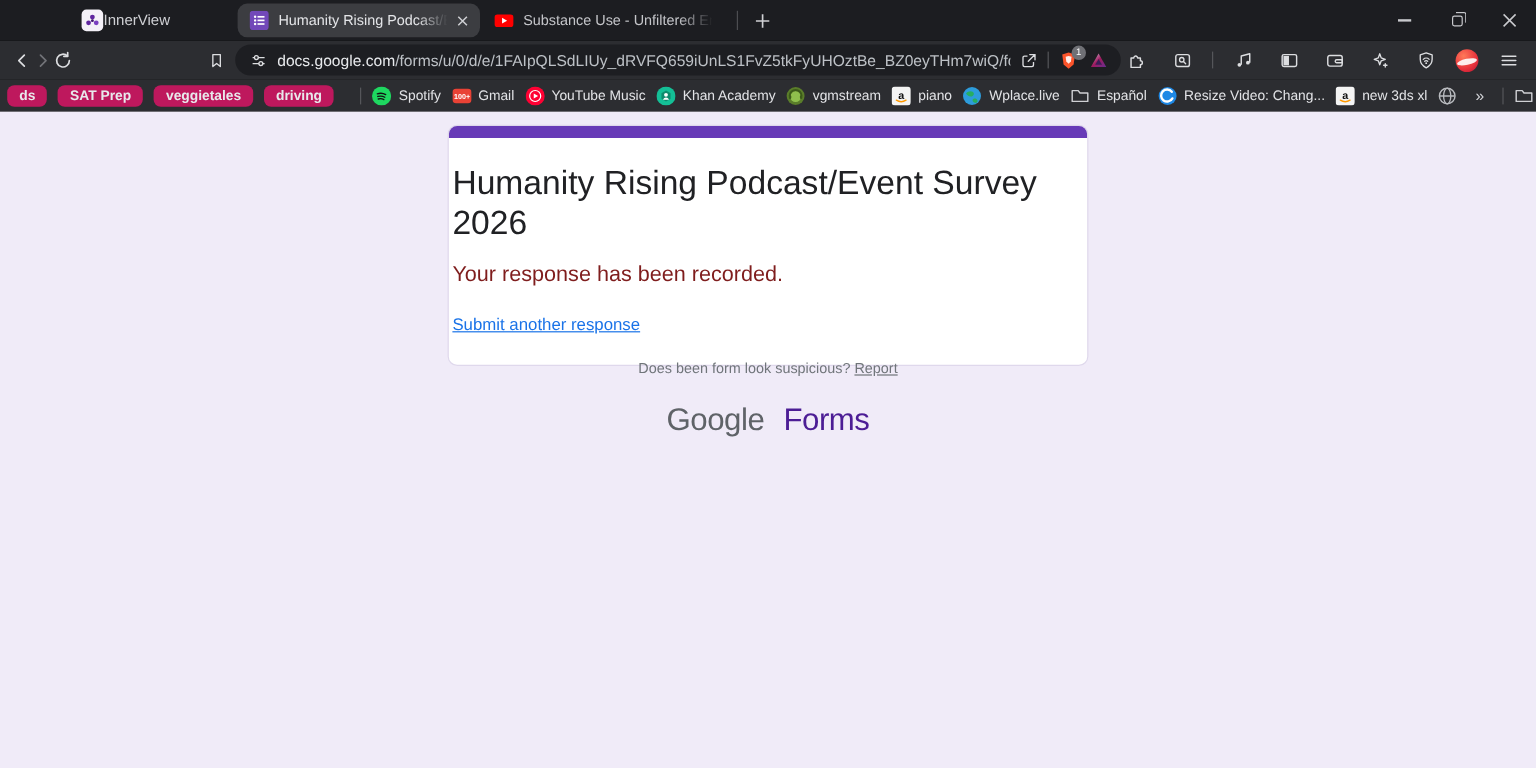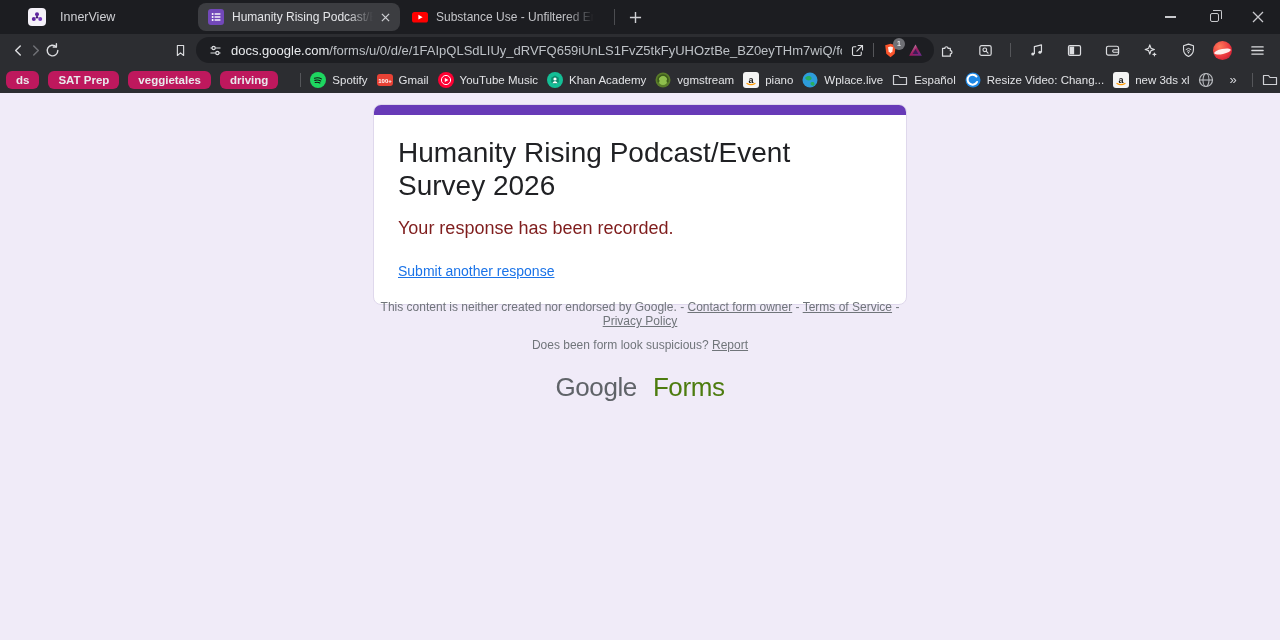--- a/index.html
+++ b/index.html
@@ -2,21 +2,21 @@
 <html><head>
 <meta charset="utf-8">
 <style>
   * { margin:0; padding:0; box-sizing:border-box; }
   html,body { width:1280px; height:640px; overflow:hidden; background:#000; }
   body { font-family:"Liberation Sans", sans-serif; }
   .window { width:1280px; height:640px; display:flex; flex-direction:column; }
 
   
   .titlebar { position:relative; height:34px; background:#1c1d21; display:flex; align-items:center; flex-shrink:0; }
-  .app-brand { display:flex; align-items:center; gap:14px; padding-left:28px; width:198px; }
+  .app-brand { display:flex; align-items:center; gap:0; padding-left:12px; width:198px;justify-content:center; }
   .innerview-badge { width:18px; height:18px; border-radius:4px; background:#f4f1f8; display:flex; align-items:center; justify-content:center; }
   .app-title { font-size:12.5px; color:#cfd0d4; }
   .tabstrip { display:flex; align-items:center; height:34px; gap:2px; }
   .tab { display:flex; align-items:center; gap:8px; height:28px; padding:0 10px; border-radius:8px; max-width:202px; }
   .tab.active { background:#3c3d41; width:202px; }
   .tab-label { font-size:12px; color:#e4e5e8; white-space:nowrap; overflow:hidden; flex:1;
                -webkit-mask-image:linear-gradient(90deg,#000 82%,transparent); mask-image:linear-gradient(90deg,#000 82%,transparent); }
   .tab.inactive .tab-label { color:#c4c5c9; max-width:168px; }
   .tab-close { color:#cfd0d4; display:flex; align-items:center; }
   .tab-divider { width:1px; height:16px; background:#4c4d51; margin:0 8px; }
@@ -48,32 +48,32 @@
   .bm-chip { background:#be185d; border-radius:6px; padding:3px 10px; font-size:11.5px; font-weight:700; color:#e8e9ec; white-space:nowrap; flex-shrink:0; cursor:pointer; }
   .bm-item { display:flex; align-items:center; gap:6px; font-size:11.5px; color:#e2e3e6; white-space:nowrap; flex-shrink:0; cursor:pointer; }
   .bm-sep { width:1px; height:14px; background:#55565a; flex-shrink:0; }
   .bm-overflow { margin-left:auto; color:#d3d4d8; font-size:13px; flex-shrink:0; cursor:pointer; padding:0 6px; }
   .ico16 { width:16px; height:16px; flex-shrink:0; display:block; }
 
   
   .content { flex:1; background:#f0ebf8; position:relative; }
   .form-card { position:absolute; left:373px; top:11px; width:534px; background:#fff; border:1px solid #dfd8ec; border-radius:8px; overflow:hidden; }
   .card-accent { height:10px; background:#673ab7; }
-  .card-body { padding:21px 24px 24px 24px; }
+  .card-body { padding:21px 24px 24px 3px; }
   .form-title { font-size:28px; line-height:33px; font-weight:400; color:#202124; letter-spacing:0; margin-bottom:16px; }
   .form-message { font-size:18px; color:#7f1d1d; margin-bottom:23px; }
   .form-link { font-size:14px; color:#1a73e8; text-decoration:underline; cursor:pointer; }
   .form-footer { position:absolute; top:207px; left:373px; width:534px; text-align:center; color:#70757a; font-size:12px; }
   .footer-line1 { margin-bottom:10px; }
   .footer-link { color:#70757a; text-decoration:underline; cursor:pointer; }
   .footer-line2 { margin-bottom:20px; }
   .report-link { color:#70757a; text-decoration:underline; cursor:pointer; }
   .forms-logo { font-size:26px; letter-spacing:-0.4px; }
   .logo-google { color:#5f6368; font-weight:400; }
-  .logo-forms { color:#4d7c0f; font-weight:400; margin-left:16px; }
+  .logo-forms { color:#4c1d95; font-weight:400; margin-left:16px; }
 </style>
 </head>
 <body>
 
 <div class="window">
 
   <div class="titlebar">
     <div class="app-brand">
       <span class="innerview-badge">
         <svg width="12" height="12" viewBox="0 0 12 12">
@@ -359,29 +359,20 @@
     <div class="form-card">
       <div class="card-accent"></div>
       <div class="card-body">
         <div class="form-title">Humanity Rising Podcast/Event Survey 2026</div>
         <div class="form-message">Your response has been recorded.</div>
         <a class="form-link">Submit another response</a>
       </div>
     </div>
 
     <div class="form-footer">
-      <div class="footer-line1">
-        <span>This content is neither created nor endorsed by Google.</span>
-        <span>-</span>
-        <a class="footer-link">Contact form owner</a>
-        <span>-</span>
-        <a class="footer-link">Terms of Service</a>
-        <span>-</span>
-        <a class="footer-link">Privacy Policy</a>
-      </div>
       <div class="footer-line2">
         <span>Does been form look suspicious?</span>
         <a class="report-link">Report</a>
       </div>
       <div class="forms-logo">
         <span class="logo-google">Google</span><span class="logo-forms">Forms</span>
       </div>
     </div>
   </div>
 

